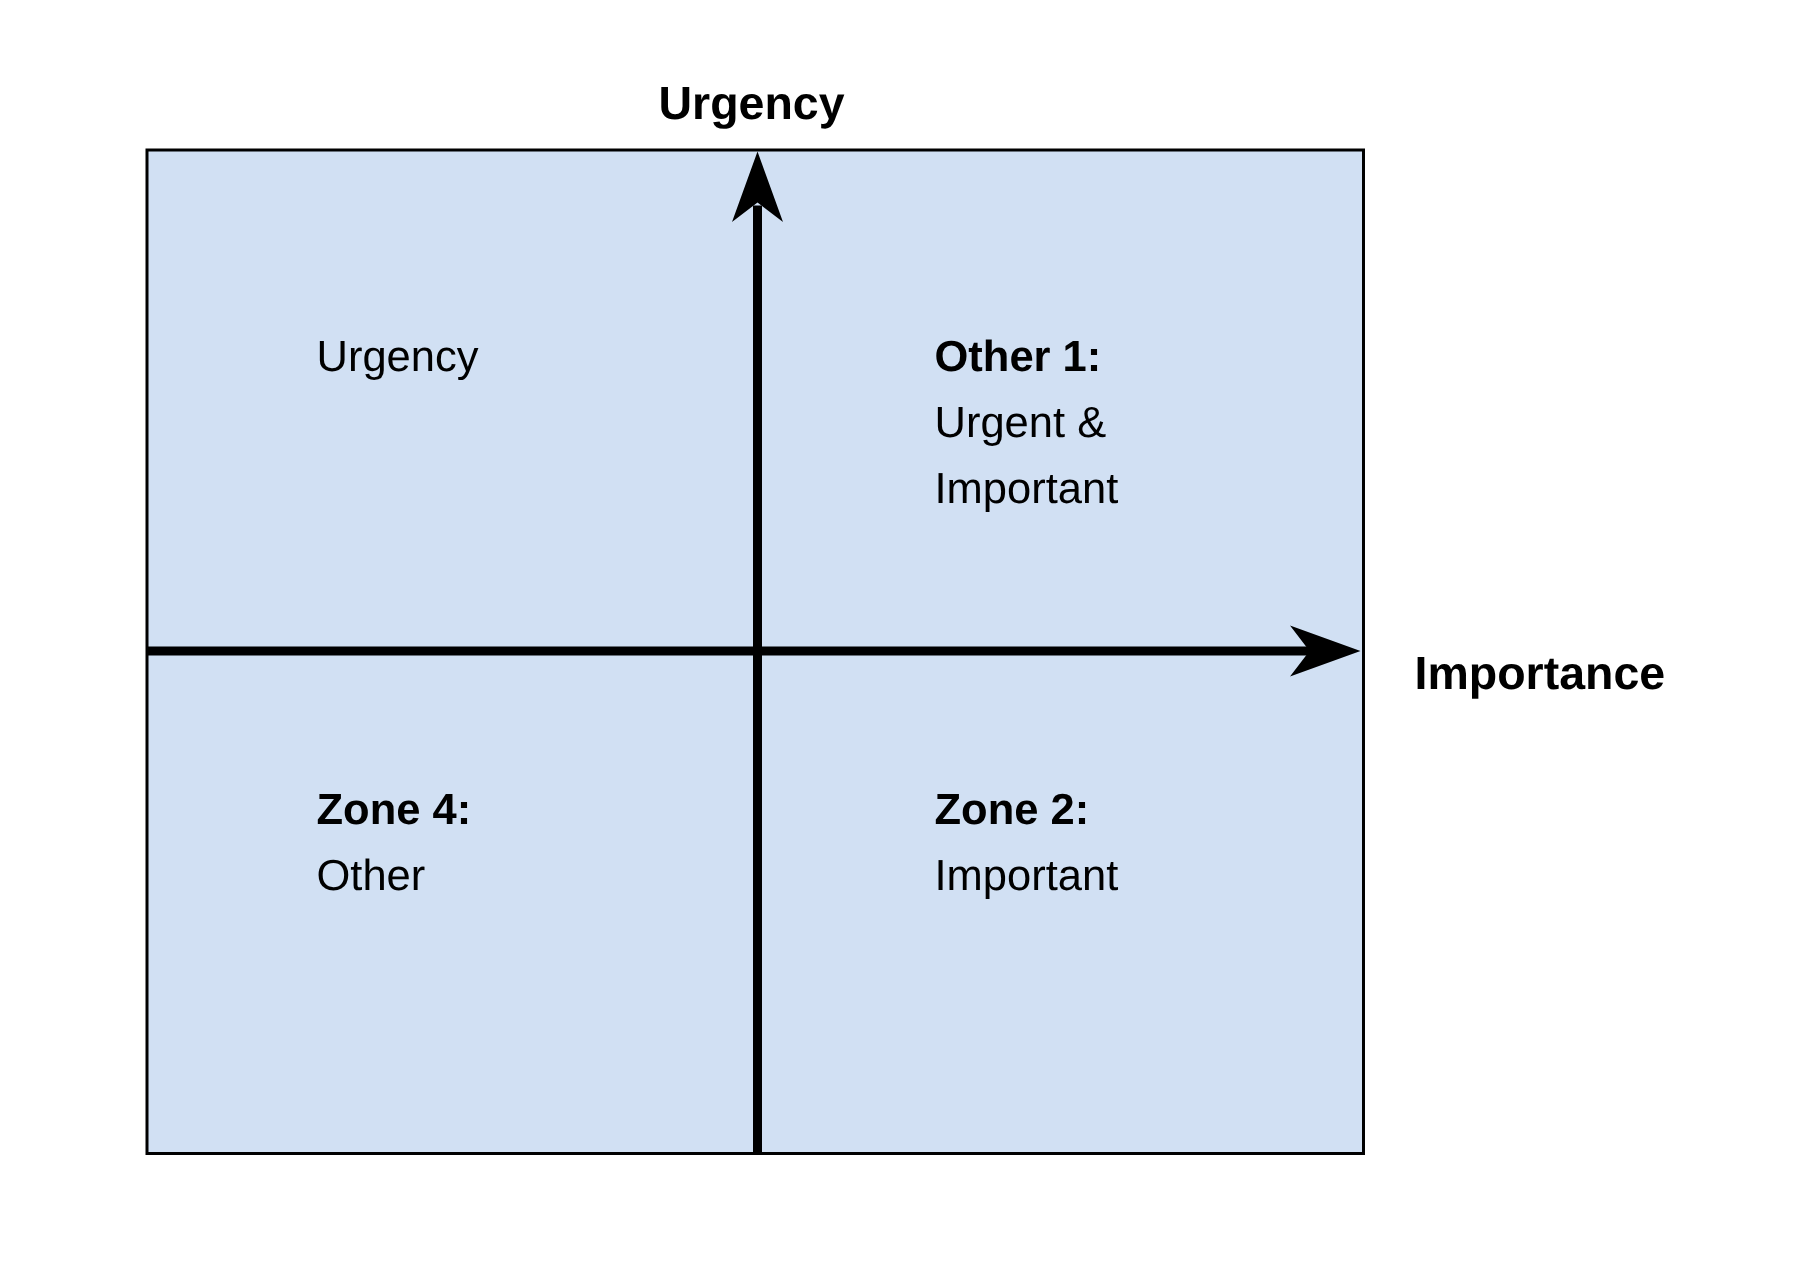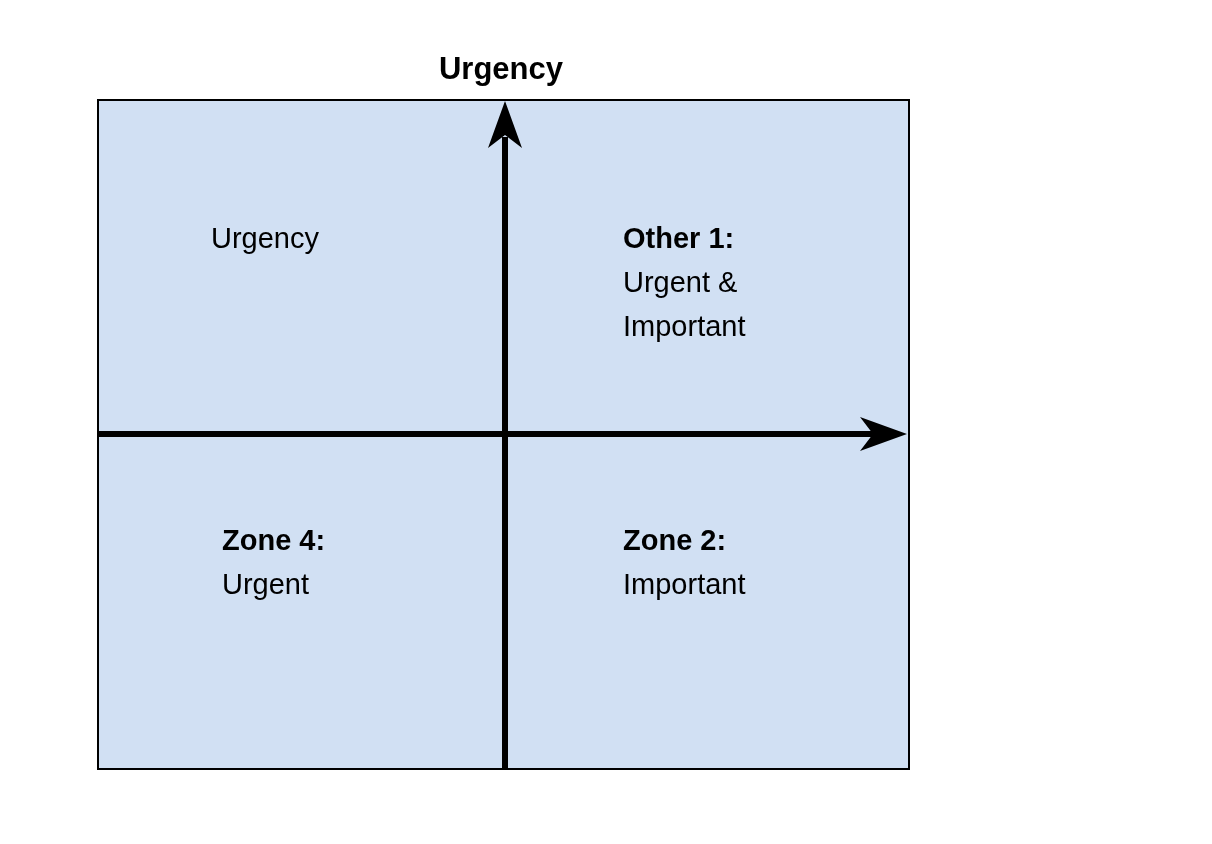--- a/index.html
+++ b/index.html
@@ -43,55 +43,56 @@
     line-height: 44px;
     color: #000000;
     white-space: nowrap;
   }
   .zone-label .zone-title {
     font-weight: bold;
   }
   .zone-1 { left: 623px; top: 216px; }
   .zone-2 { left: 623px; top: 518px; }
   .zone-3 { left: 211px; top: 216px; }
-  .zone-4 { left: 222px; top: 518px; }
+  .zone-4 { left: 211px; top: 518px; }
 </style>
 </head>
 <body>
 
 <div class="canvas">
 
   <svg class="diagram-svg" width="1212" height="844" viewBox="0 0 1212 844">
 
     <rect x="98" y="100" width="811" height="669" stroke-width="2" fill="#d1e0f3"></rect>
     <rect x="98" y="100" width="811" height="669" fill="none" stroke-width="2" stroke="#000000"></rect>
 
     <line x1="505" y1="770" x2="505" y2="137" stroke-width="6" stroke="#000000"></line>
     <polygon points="505,101 488,148 505,135 522,148" fill="#000000"></polygon>
 
     <line x1="98" y1="434" x2="875" y2="434" stroke-width="6" stroke="#000000"></line>
     <polygon points="907,434 860,417 873,434 860,451" fill="#000000"></polygon>
   </svg>
 
   <div class="axis-title title-urgency">Urgency</div>
 
+  <div class="axis-title title-importance">Importance</div>
 
   <div class="zone-label zone-3">
     <div class="zone-line">Urgency</div>
   </div>
 
   <div class="zone-label zone-1">
     <div class="zone-title">Other 1:</div>
     <div class="zone-line">Urgent &amp;</div>
     <div class="zone-line">Important</div>
   </div>
 
   <div class="zone-label zone-4">
     <div class="zone-title">Zone 4:</div>
-    <div class="zone-line">Urgent</div>
+    <div class="zone-line">Other</div>
   </div>
 
   <div class="zone-label zone-2">
     <div class="zone-title">Zone 2:</div>
     <div class="zone-line">Important</div>
   </div>
 
 </div>
 
 </body></html>

